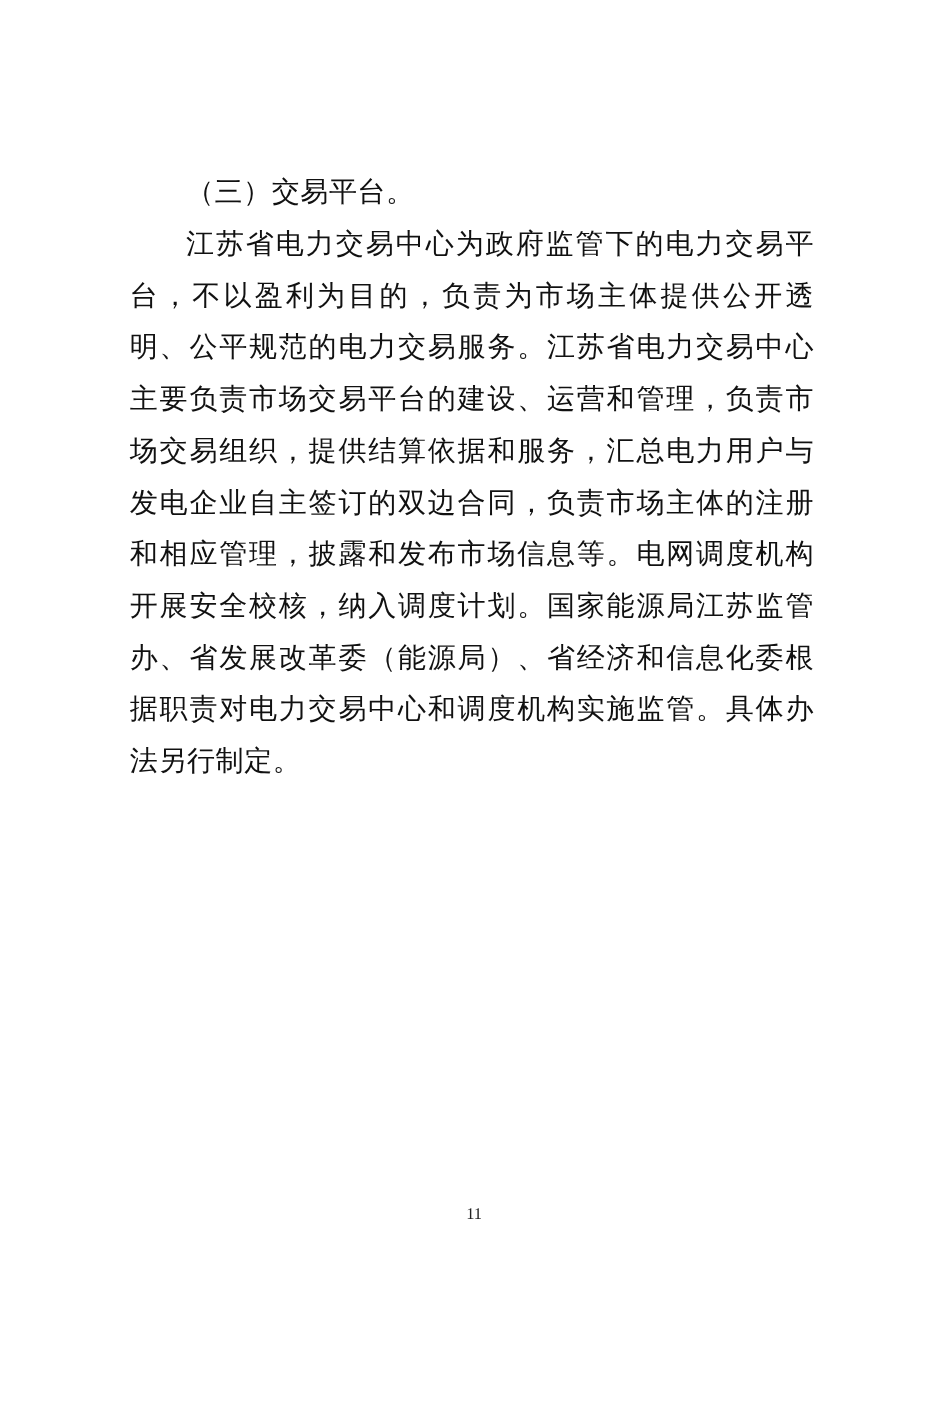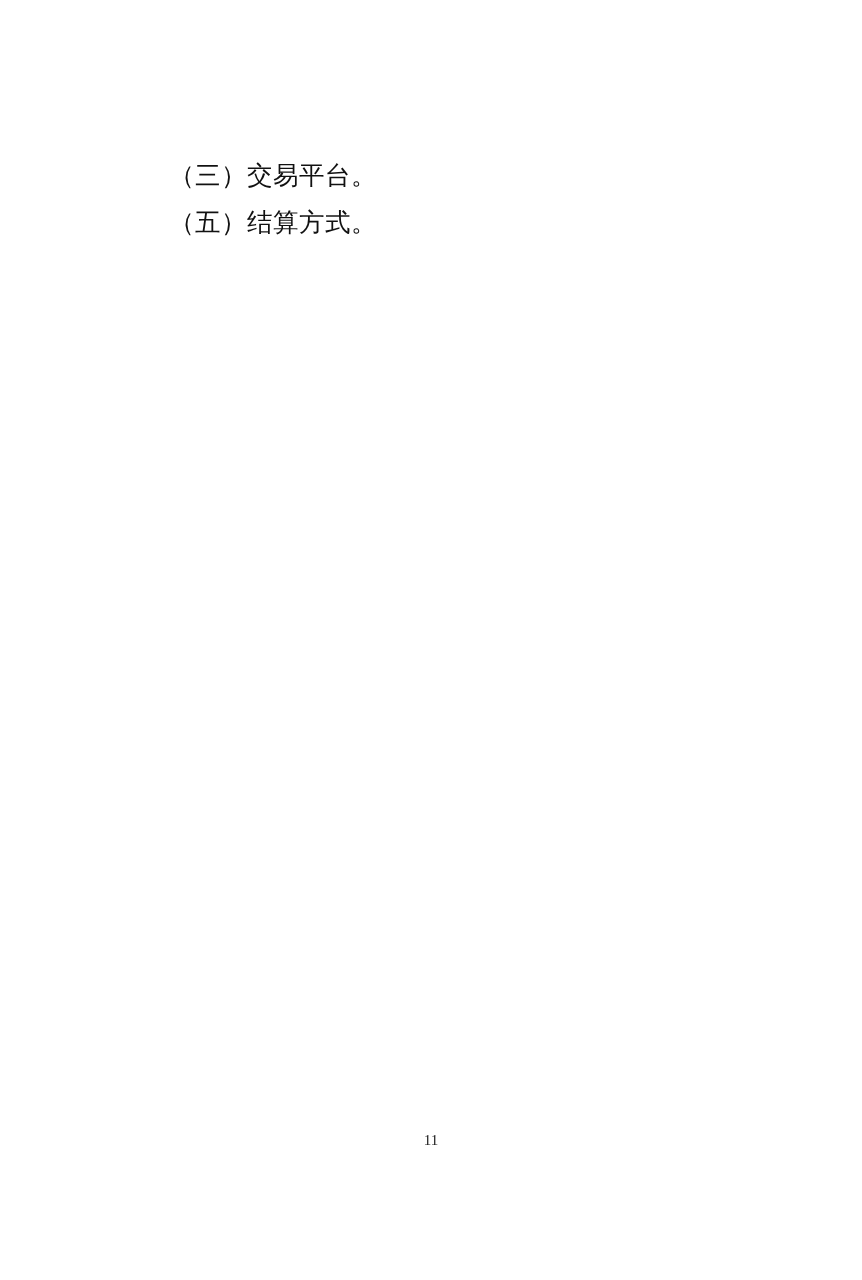--- a/index.html
+++ b/index.html
@@ -40,34 +40,33 @@
   }
   .page-number {
     position: absolute;
     left: 0;
     right: 0;
     top: 1096px;
     text-align: center;
     font-family: "Liberation Serif", serif;
     font-size: 15px;
     color: #222222;
-    margin-top: 36px;
   }
 </style>
 </head>
 <body>
 
 <div class="page">
 
   <div class="content">
 
     <p class="para heading">（三）交易平台。</p>
 
+    <p class="para body">江苏省电力交易中心为政府监管下的电力交易平台，不以盈利为目的，负责为市场主体提供公开透明、公平规范的电力交易服务。江苏省电力交易中心主要负责市场交易平台的建设、运营和管理，负责市场交易组织，提供结算依据和服务，汇总电力用户与发电企业自主签订的双边合同，负责市场主体的注册和相应管理，披露和发布市场信息等。电网调度机构开展安全校核，纳入调度计划。国家能源局江苏监管办、省发展改革委（能源局）、省经济和信息化委根据职责对电力交易中心和调度机构实施监管。具体办法另行制定。</p>
 
 
 
-    <p class="para heading">（五）结算方式。</p>
 
   </div>
 
   <div class="page-number">11</div>
 
 </div>
 
 </body></html>

